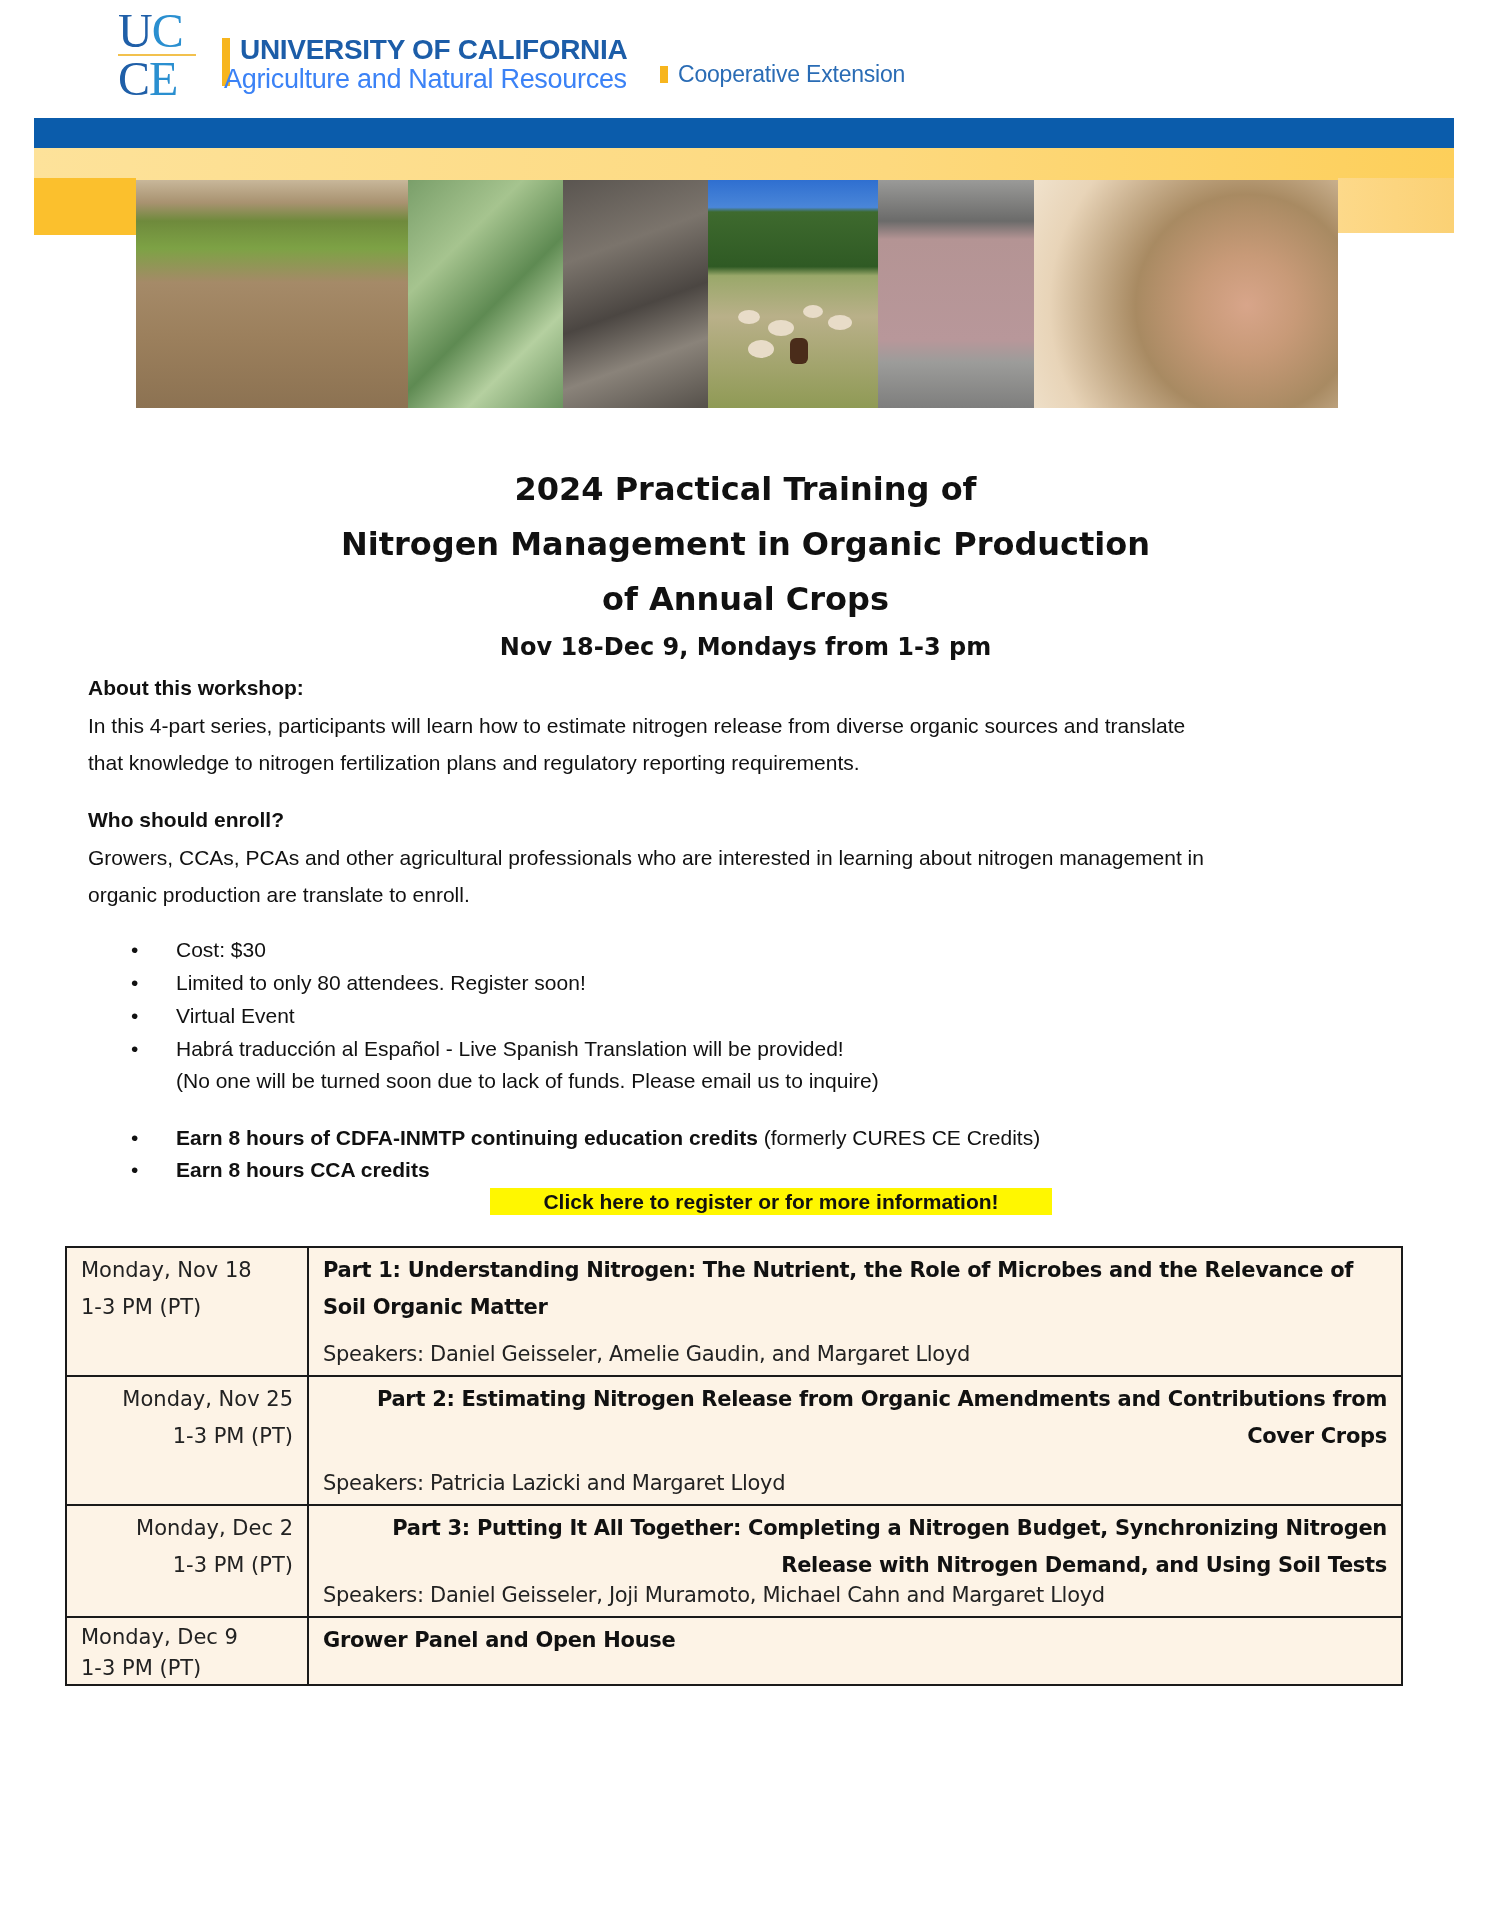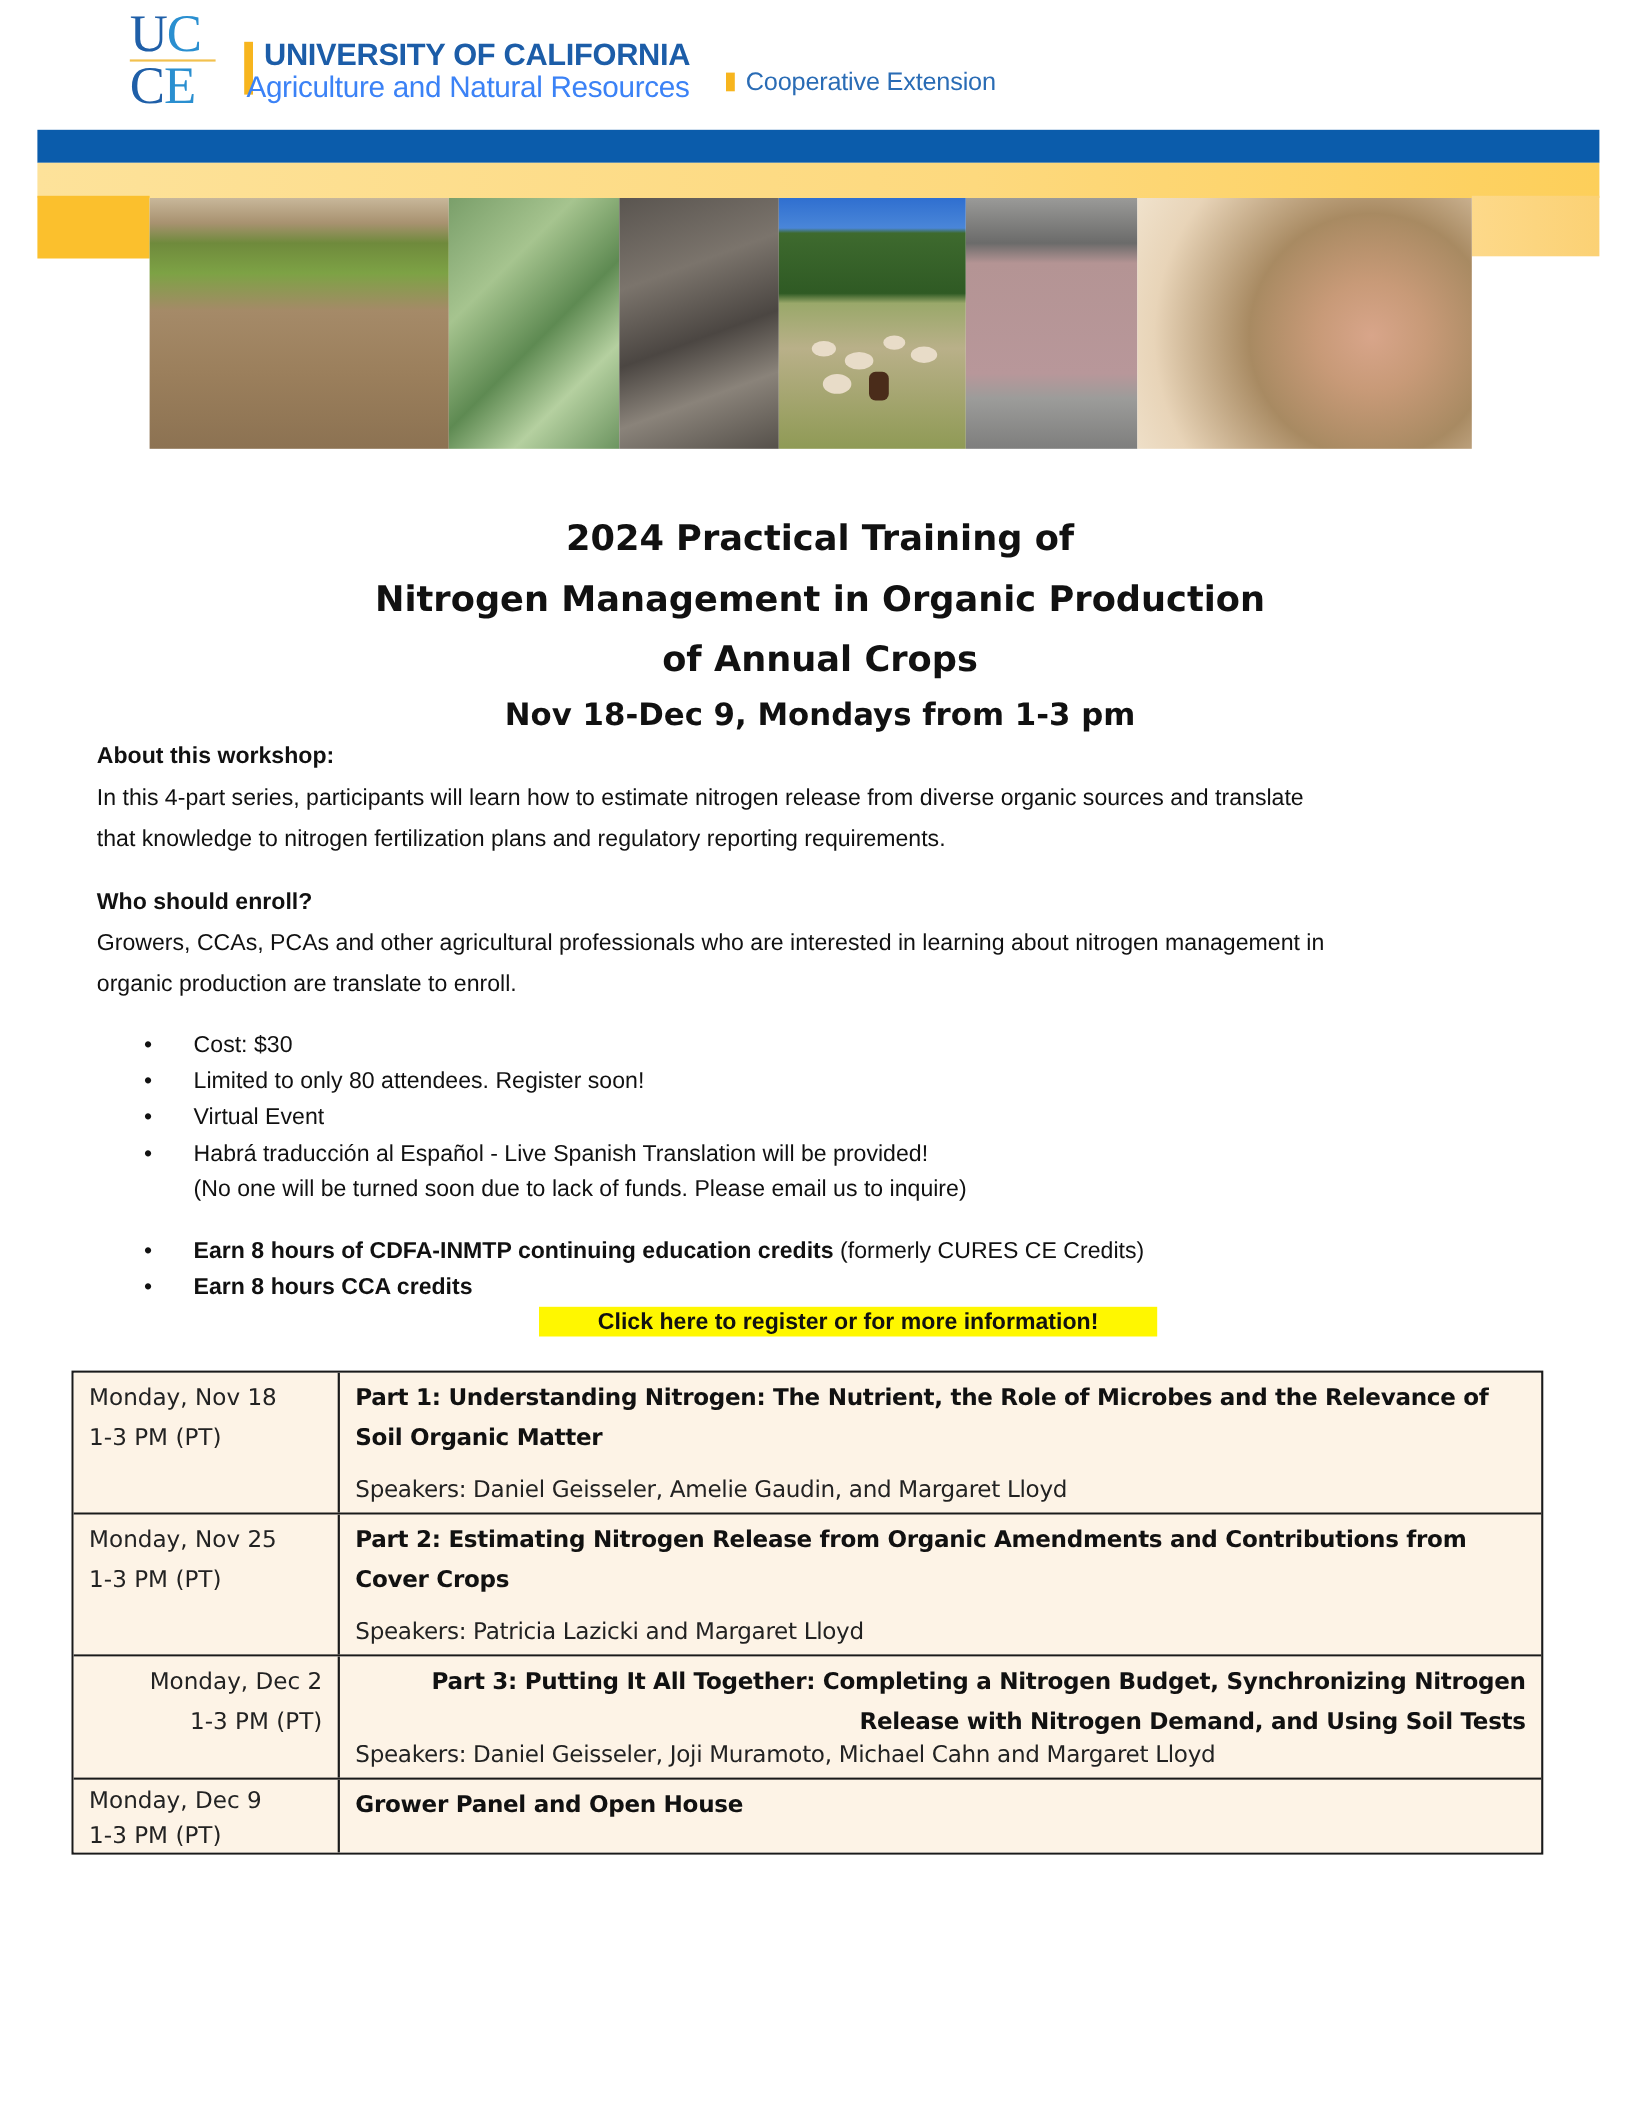--- a/index.html
+++ b/index.html
@@ -32,21 +32,21 @@
   .p4 { left:708px; width:170px; background:linear-gradient(180deg,#2f6fd0 0%,#4a86d8 12%,#3e6a2e 14%,#2f5a24 38%,#9aa86a 42%,#b9b089 60%,#8f9a55 100%); }
   .p5 { left:878px; width:156px; background:linear-gradient(180deg,#9a9a98 0%,#6b6b6a 18%,#b49494 26%,#b8979a 70%,#9c9c9a 80%,#7e7e7d 100%); }
   .p6 { left:1034px; width:304px; background:radial-gradient(circle at 70% 55%,#d8a58a 0%,#c89a78 20%,#a88a62 45%,#e8d4b8 80%,#f0e2cc 100%); }
   .sheep { position:absolute; border-radius:50%; background:#e8dcc8; }
 
   
   .title { left:0; width:1491px; text-align:center; font-weight:bold; color:#111; font-family:"DejaVu Sans", sans-serif; }
   .t1 { top:470px; font-size:32px; }
   .t2 { top:525px; font-size:32px; }
   .t3 { top:580px; font-size:32px; }
-  .t4 { top:633px; font-size:28px; }
+  .t4 { top:633px; font-size:24px; }
 
   
   .sec-h { left:88px; font-size:21px; font-weight:bold; }
   .body-line { left:88px; font-size:21px; white-space:nowrap; }
   .bullet { left:131px; font-size:21px; }
   .bullet-text { left:176px; font-size:21px; white-space:nowrap; }
   .bold { font-weight:bold; }
 
   .register-link { left:490px; top:1188px; width:562px; height:27px; background:#fff700; font-size:21px; font-weight:bold; color:#111; text-align:center; line-height:27px; text-decoration:none; white-space:nowrap; }
 
@@ -135,21 +135,21 @@
       <div>Monday, Nov 18</div>
       <div>1-3 PM (PT)</div>
     </div>
     <div class="td c2">
       <div class="session-title">Part 1: Understanding Nitrogen: The Nutrient, the Role of Microbes and the Relevance of</div>
       <div class="session-title">Soil Organic Matter</div>
       <div class="speakers">Speakers: Daniel Geisseler, Amelie Gaudin, and Margaret Lloyd</div>
     </div>
   </div>
 
-  <div class="tr" style="height:129px;">
+  <div class="tr" style="height:129px;text-align:right;">
     <div class="td c1">
       <div>Monday, Nov 25</div>
       <div>1-3 PM (PT)</div>
     </div>
     <div class="td c2">
       <div class="session-title">Part 2: Estimating Nitrogen Release from Organic Amendments and Contributions from</div>
       <div class="session-title">Cover Crops</div>
       <div class="speakers">Speakers: Patricia Lazicki and Margaret Lloyd</div>
     </div>
   </div>

